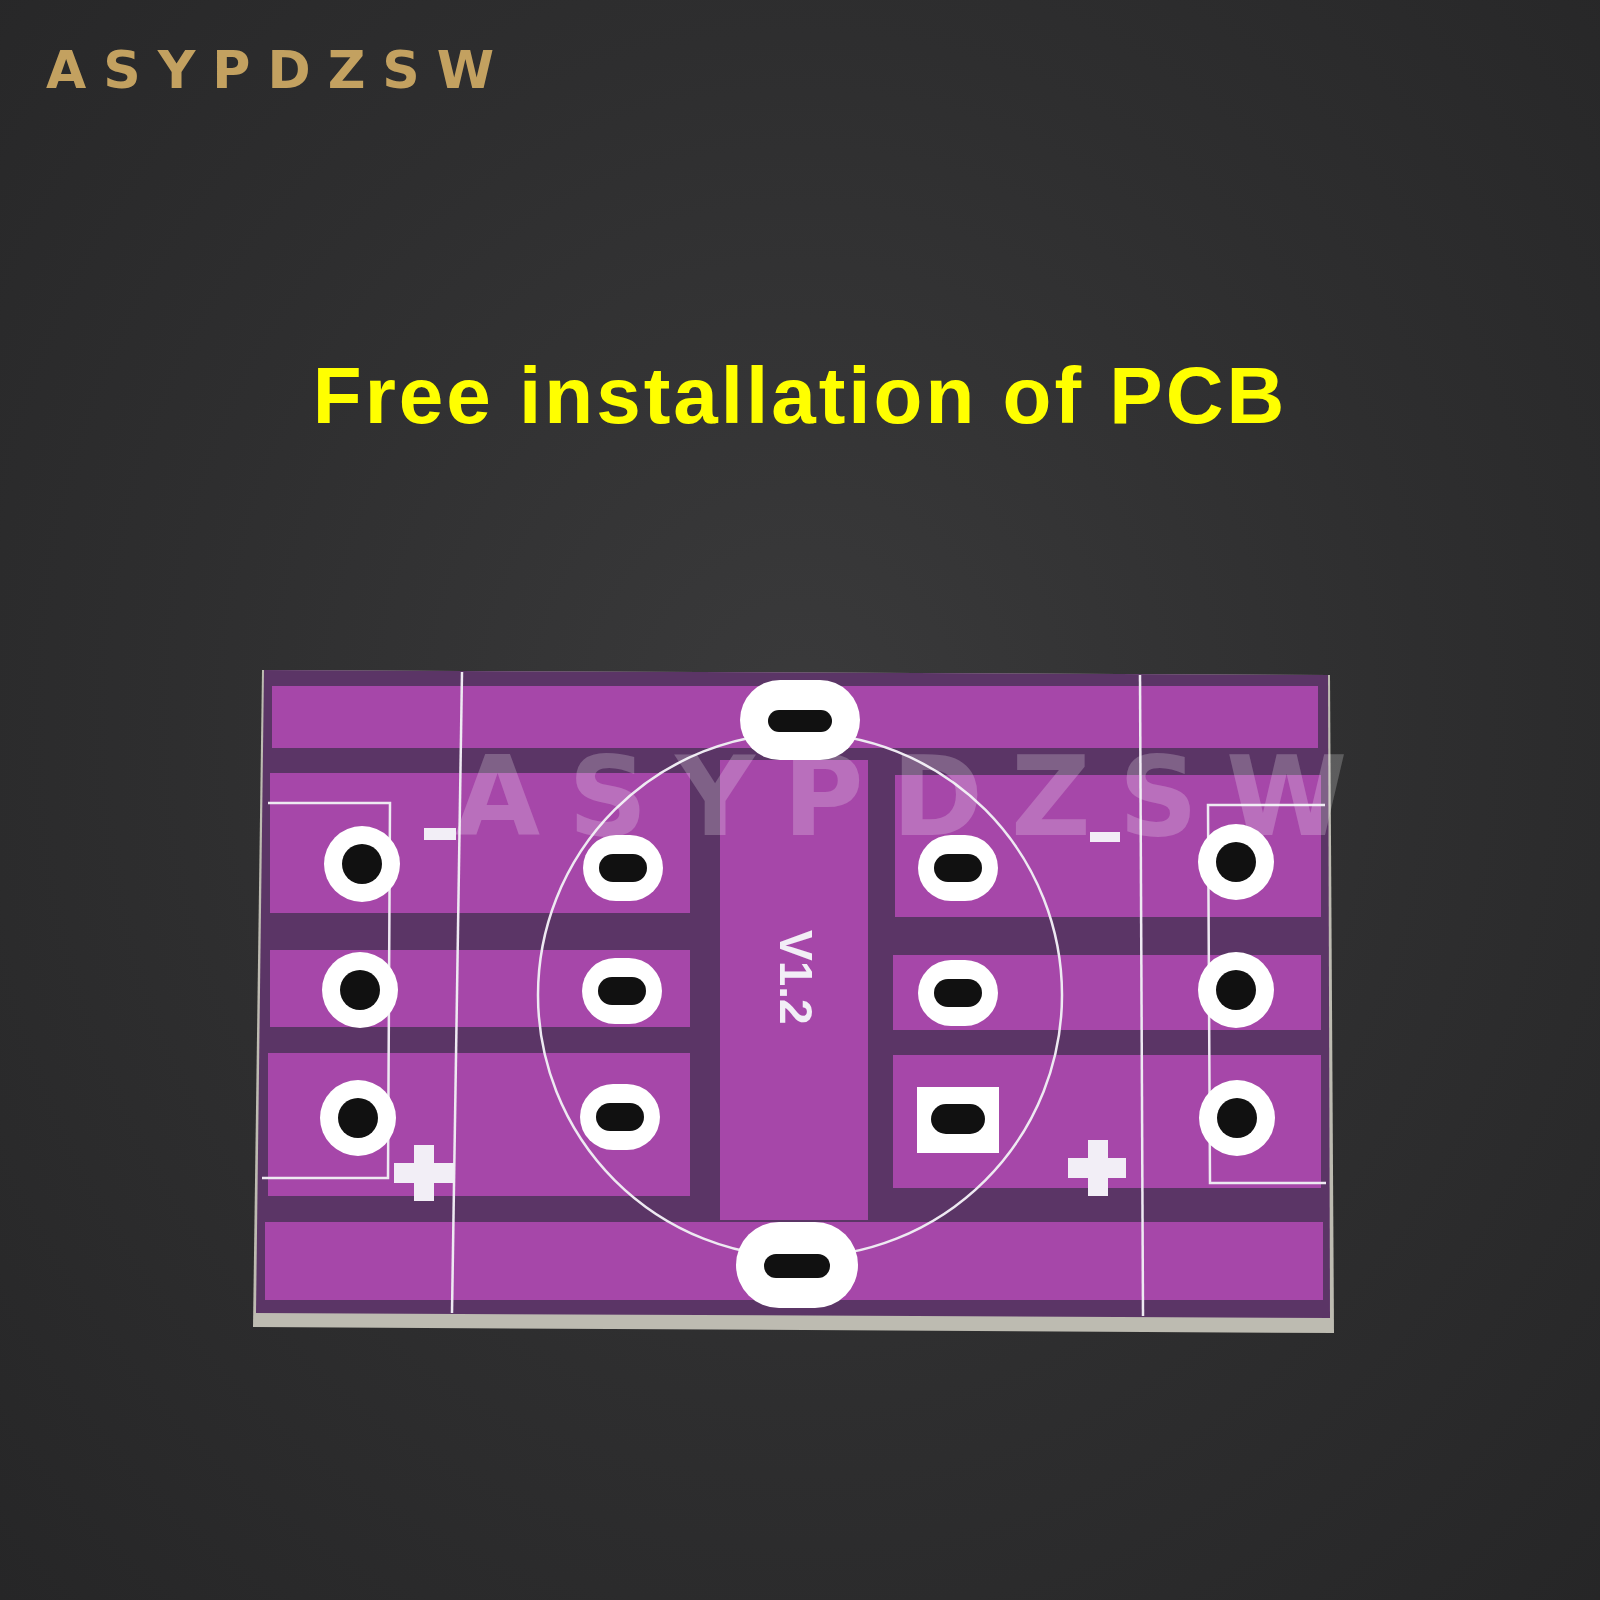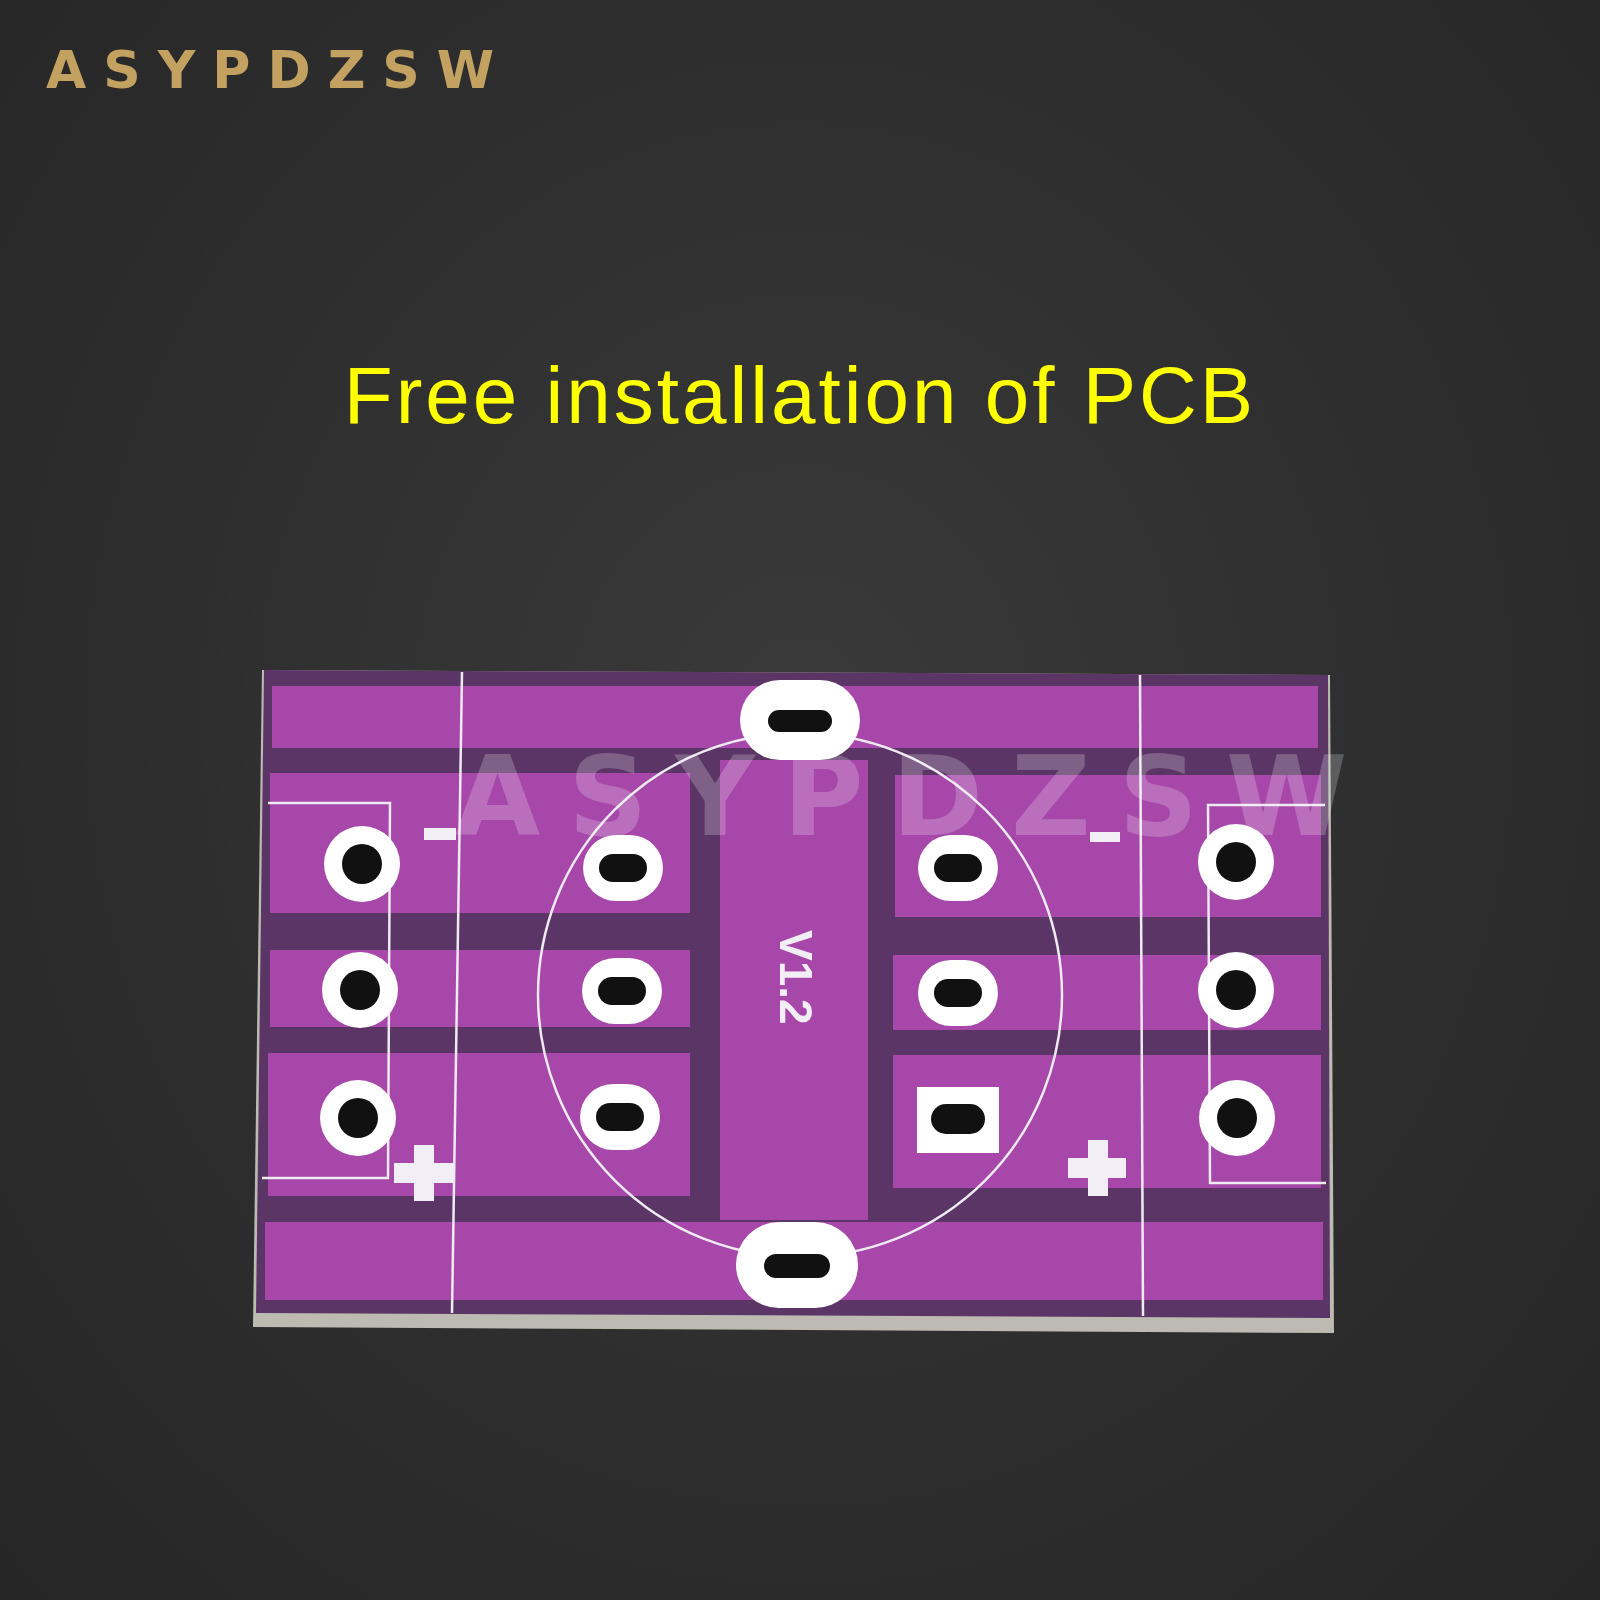--- a/index.html
+++ b/index.html
@@ -12,21 +12,21 @@
   .brand {
     position:absolute; left:46px; top:40px;
     font-family: "DejaVu Sans", sans-serif;
     font-weight:bold; font-size:52px; letter-spacing:17px;
     color:#c3a160;
   }
   .headline {
     position:absolute; left:0; width:1600px; top:350px;
     text-align:center;
     font-family: "Liberation Sans", sans-serif;
-    font-weight:normal; font-size:80px; letter-spacing:3px;
+    font-weight:bold; font-size:80px; letter-spacing:3px;
     color:#ffff00;
   }
   .photo { position:absolute; left:0; top:0; }
 </style>
 </head>
 <body>
 
 <div class="brand">ASYPDZSW</div>
 <div class="headline">Free installation of PCB</div>
 

